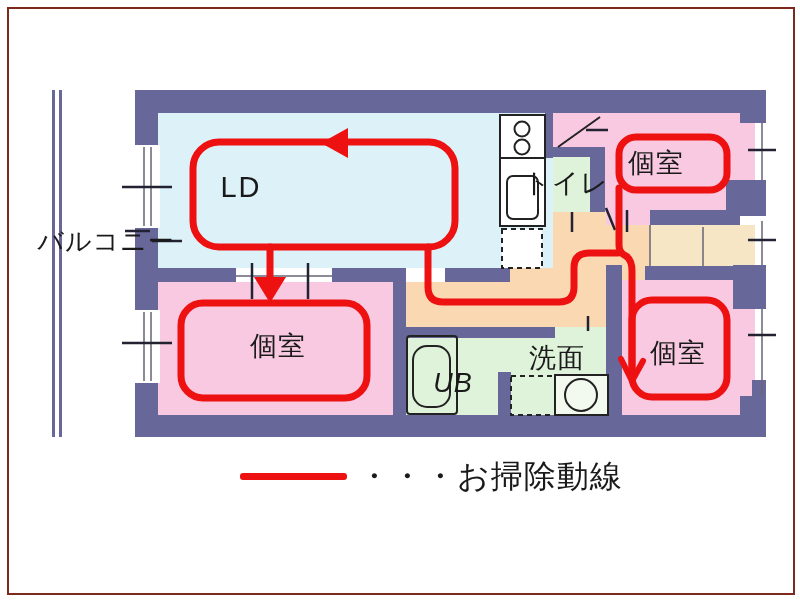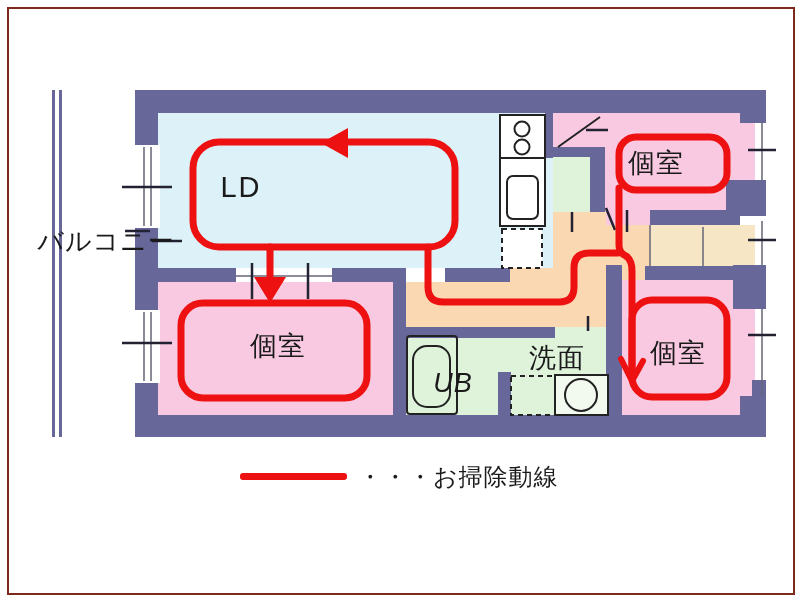--- a/index.html
+++ b/index.html
@@ -114,23 +114,24 @@
     <polygon class="route-fill" points="270,303 254,277 286,277"></polygon>
     <rect class="route" x="181" y="303" width="186" height="95" rx="22"></rect>
     <path class="route" d="M428 247 V287 Q428 302 443 302 H559 Q574 302 574 287 V268 Q574 253 589 253 H618"></path>
     <path class="route" d="M619 188 V245 Q619 253 626 256 Q632 260 632 271 V376"></path>
     <rect class="route" x="619" y="137" width="108" height="53" rx="17"></rect>
     <rect class="route" x="632" y="300" width="95" height="97" rx="20"></rect>
     <path class="route" style="stroke-width:6" d="M621 359 L632 381 L643 361"></path>
   </svg>
 
   <div class="lbl lbl-ld" style="left:241px;top:187px;">LD</div>
+  <div class="lbl" style="left:566px;top:183px;">トイレ</div>
   <div class="lbl" style="left:656px;top:163px;">個室</div>
   <div class="lbl" style="left:278px;top:346px;">個室</div>
   <div class="lbl" style="left:678px;top:353px;">個室</div>
   <div class="lbl" style="left:453px;top:383px;font-style:italic;">UB</div>
   <div class="lbl" style="left:106px;top:241px;font-size:26px;">バルコニー</div>
   <div class="lbl" style="left:557px;top:358px;">洗面</div>
 
   <div class="legend-line" style="left:240px;top:473px;width:107px;height:7px;"></div>
-  <div class="lbl" style="left:358px;top:477px;transform:translate(0,-50%);font-size:24px;">・・・お掃除動線</div>
+  <div class="lbl" style="left:358px;top:477px;transform:translate(0,-50%);font-size:32px;">・・・お掃除動線</div>
 
 </div>
 
 </body></html>

